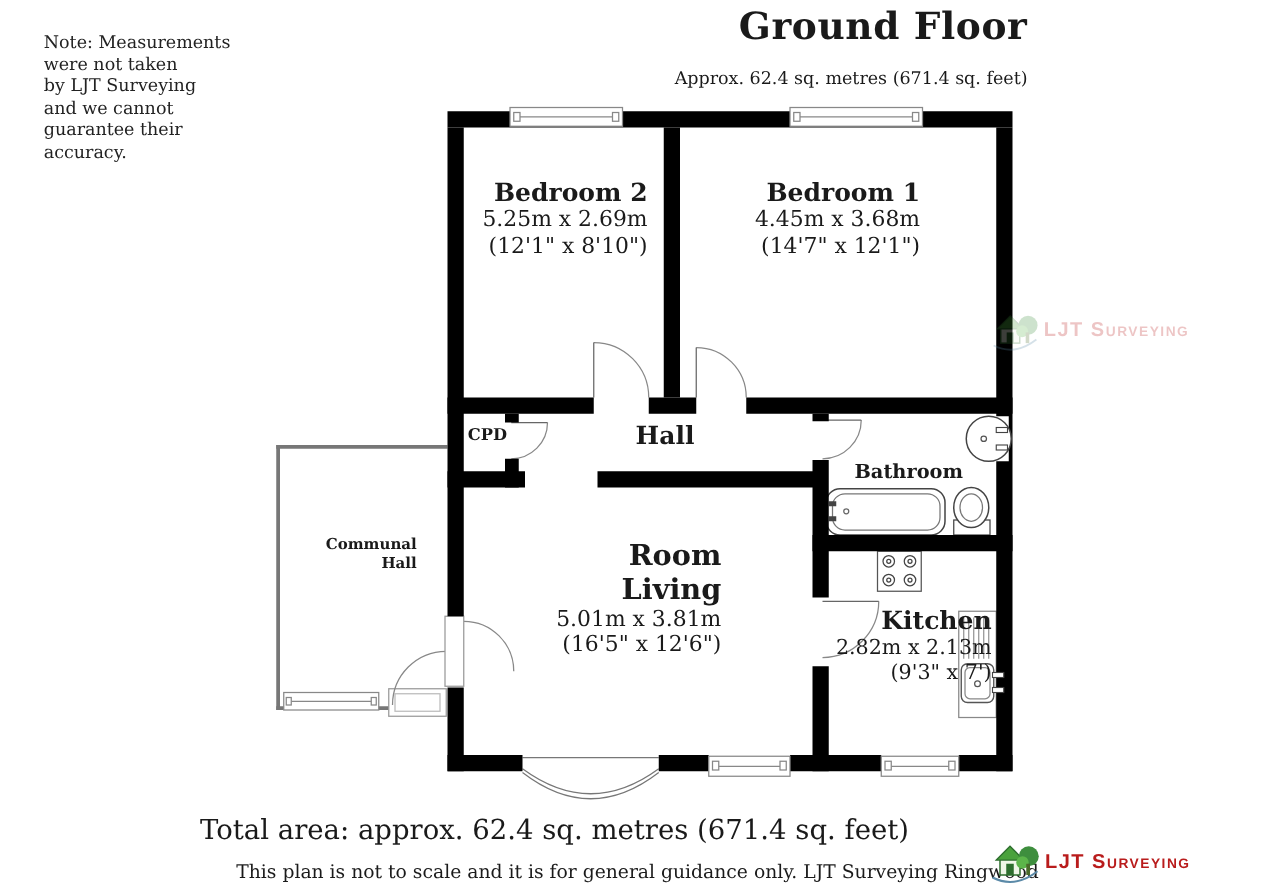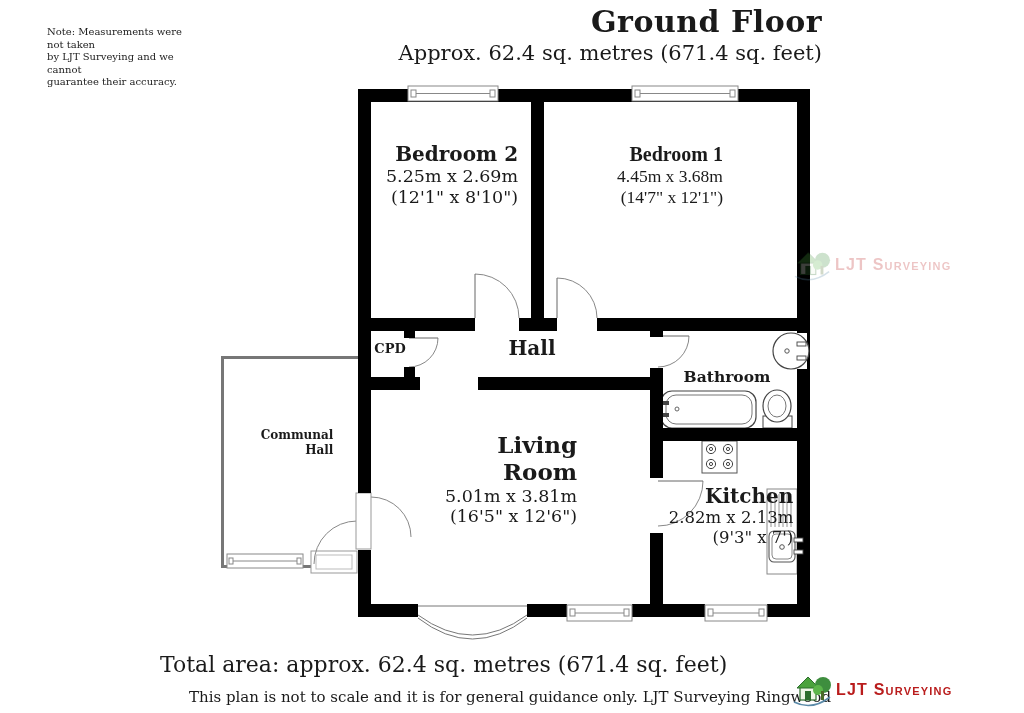--- a/index.html
+++ b/index.html
@@ -1,22 +1,22 @@
 <!DOCTYPE html>
 <html><head>
 <meta charset="utf-8">
 <style>
   html,body{margin:0;padding:0;background:#fff;}
   .canvas{position:relative;width:1024px;height:713px;background:#fff;overflow:hidden;
           font-family:"DejaVu Serif","Liberation Serif",serif;color:#1a1a1a;}
-  .note{position:absolute;left:35px;top:26px;width:150px;font-size:10px;line-height:1.25;
-        white-space:pre-line;color:#222;margin-left:12px;}
+  .note{position:absolute;left:35px;top:26px;width:150px;font-size:14px;line-height:1.25;
+        white-space:pre-line;color:#222;}
   .hdr{position:absolute;left:390px;top:4px;width:432px;text-align:right;}
   .title{font-size:30px;font-weight:bold;letter-spacing:.5px;}
-  .subtitle{font-size:21px;margin-top:2px;}
+  .subtitle{font-size:14px;margin-top:16px;}
   svg.plan{position:absolute;left:0;top:0;}
   .lbl{position:absolute;transform:translateX(-50%);text-align:right;white-space:nowrap;line-height:1.17;}
   .rname{font-size:20px;font-weight:bold;}
   .rname-lg{font-size:23px;font-weight:bold;}
   .rdim{font-size:17.5px;}
   .rdim-sm{font-size:16.5px;}
   .lbl-cpd{font-size:13px;font-weight:bold;}
   .lbl-hall{font-size:20px;font-weight:bold;}
   .lbl-bath{font-size:15.5px;font-weight:bold;}
   .lbl-comm{font-size:12px;font-weight:bold;white-space:pre-line;line-height:1.25;}
@@ -198,38 +198,38 @@
       </g>
     </g>
   </svg>
 
   <div class="lbl" style="left:452px;top:143px;">
     <div class="rname">Bedroom 2</div>
     <div class="rdim">5.25m x 2.69m</div>
     <div class="rdim">(12'1" x 8'10")</div>
   </div>
 
-  <div class="lbl" style="left:670px;top:143px;font-family:Liberation Serif, serif;">
+  <div class="lbl" style="left:670px;top:143px;">
     <div class="rname">Bedroom 1</div>
     <div class="rdim">4.45m x 3.68m</div>
     <div class="rdim">(14'7" x 12'1")</div>
   </div>
 
   <div class="lbl lbl-cpd" style="left:390px;top:341px;">CPD</div>
 
   <div class="lbl lbl-hall" style="left:532px;top:337px;">Hall</div>
 
   <div class="lbl lbl-bath" style="left:727px;top:368px;">Bathroom</div>
 
   <div class="lbl lbl-comm" style="left:297px;top:428px;">Communal
 Hall</div>
 
   <div class="lbl" style="left:511px;top:432px;">
+    <div class="rname-lg">Room</div>
     <div class="rname-lg">Living</div>
-    <div class="rname-lg">Room</div>
     <div class="rdim">5.01m x 3.81m</div>
     <div class="rdim">(16'5" x 12'6")</div>
   </div>
 
   <div class="lbl" style="left:731px;top:485px;">
     <div class="rname">Kitchen</div>
     <div class="rdim-sm">2.82m x 2.13m</div>
     <div class="rdim-sm">(9'3" x 7')</div>
   </div>
 

